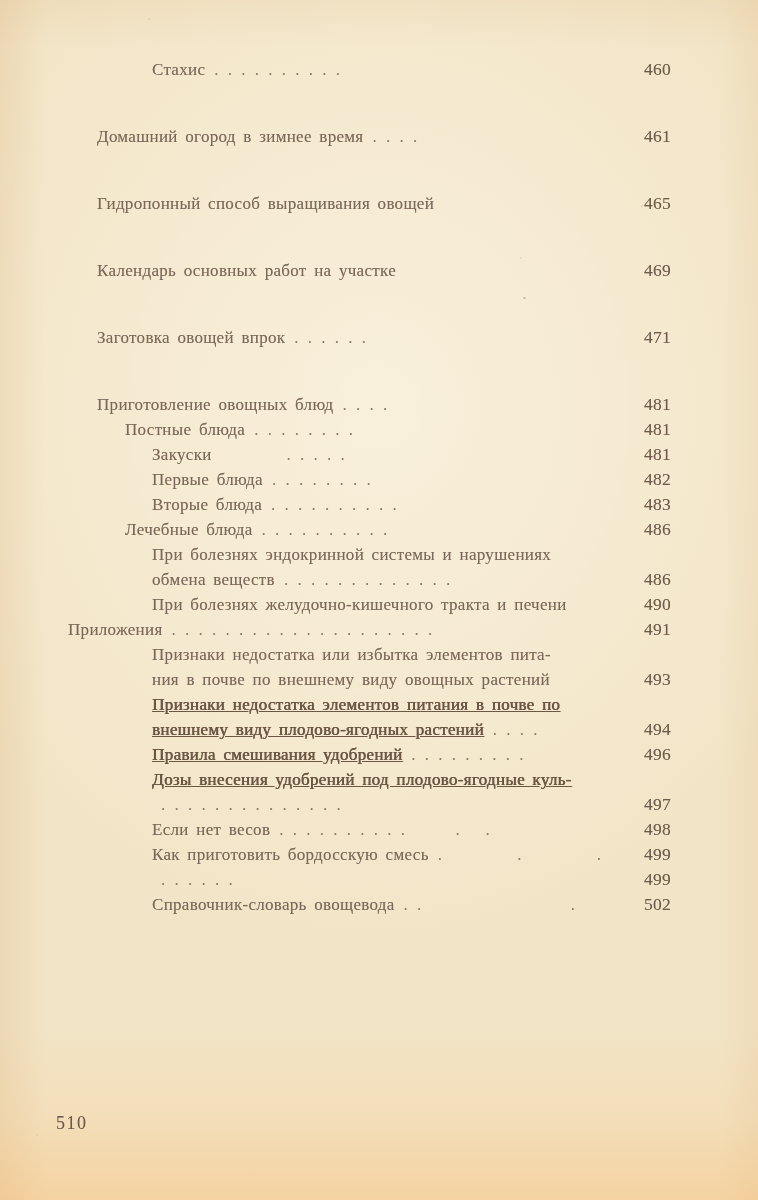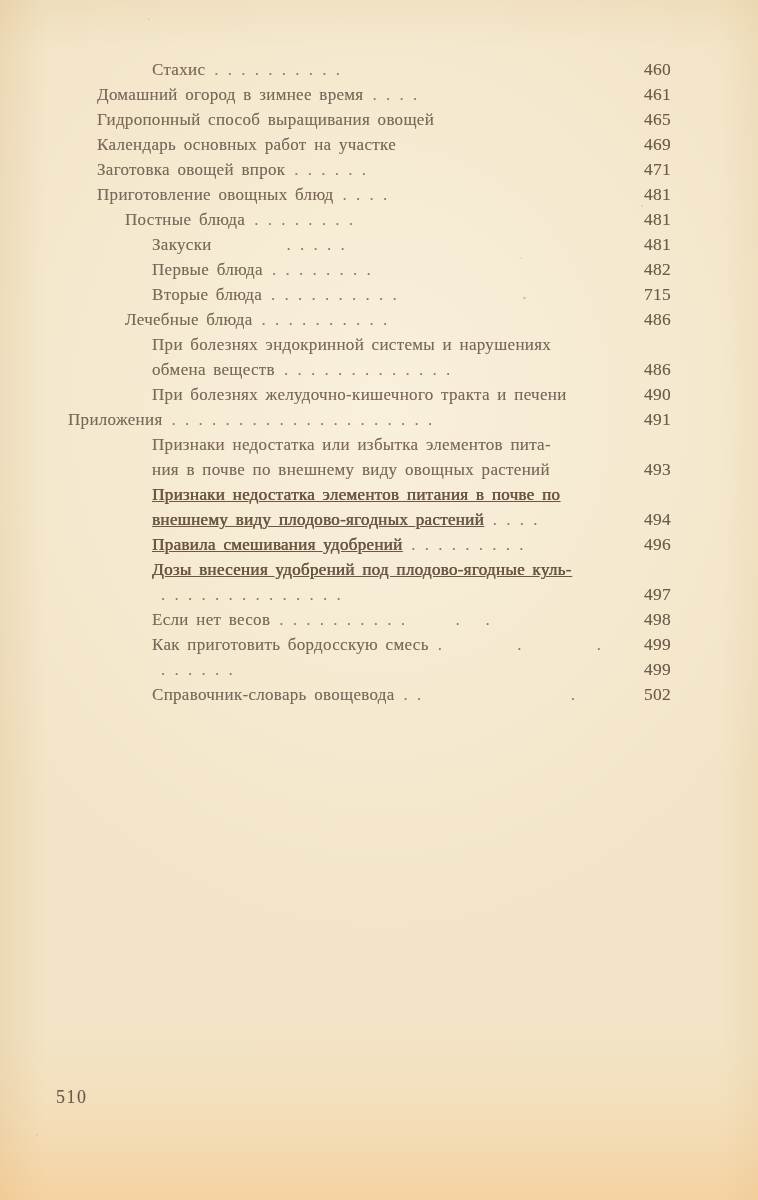--- a/index.html
+++ b/index.html
@@ -31,21 +31,21 @@
   }
   .toc-row {
     display: flex;
     align-items: center;
     height: 25px;
     line-height: 25px;
     font-size: 17px;
     letter-spacing: 0.3px;
     word-spacing: 3px;
   }
-  .toc-row.ind-1 { padding-left: 29px; }
+  .toc-row.ind-1 { padding-left: 29px; margin-top: 42px; }
   .toc-row.ind-2 { padding-left: 57px; }
   .toc-row.ind-3 { padding-left: 84px; }
   .toc-text {
     white-space: pre;
     text-shadow: 0 0 0.6px rgba(123,104,90,0.45);
   }
   .heavy .toc-text {
     color: #6b5744;
     text-shadow: 0.5px 0 0 #6b5744, 0 0 0.6px rgba(107,87,68,0.5);
     text-decoration: underline;
@@ -61,21 +61,21 @@
     flex: 0 0 36px;
     width: 36px;
     text-align: left;
     font-size: 17.5px;
     color: #6e5b4b;
     text-shadow: 0 0 0.6px rgba(110,91,75,0.4);
   }
   .folio {
     position: absolute;
     left: 56px;
-    top: 1087px;
+    top: 1113px;
     font-size: 18px;
     letter-spacing: 1.5px;
     color: #6d5c4d;
     text-shadow: 0 0 0.6px rgba(109,92,77,0.45);
   }
   .speck {
     position: absolute;
     border-radius: 50%;
     background: rgba(130,105,80,0.35);
   }
@@ -146,21 +146,21 @@
       <span class="toc-text">Первые блюда</span>
       <span class="dots">. . . . . . . .</span>
       <span class="spacer"></span>
       <span class="toc-page">482</span>
     </div>
 
     <div class="toc-row ind-3">
       <span class="toc-text">Вторые блюда</span>
       <span class="dots">. . . . . . . . . .</span>
       <span class="spacer"></span>
-      <span class="toc-page">715</span>
+      <span class="toc-page">483</span>
     </div>
 
     <div class="toc-row ind-2">
       <span class="toc-text">Лечебные блюда</span>
       <span class="dots">. . . . . . . . . .</span>
       <span class="spacer"></span>
       <span class="toc-page">486</span>
     </div>
 
     <div class="toc-row ind-3">

